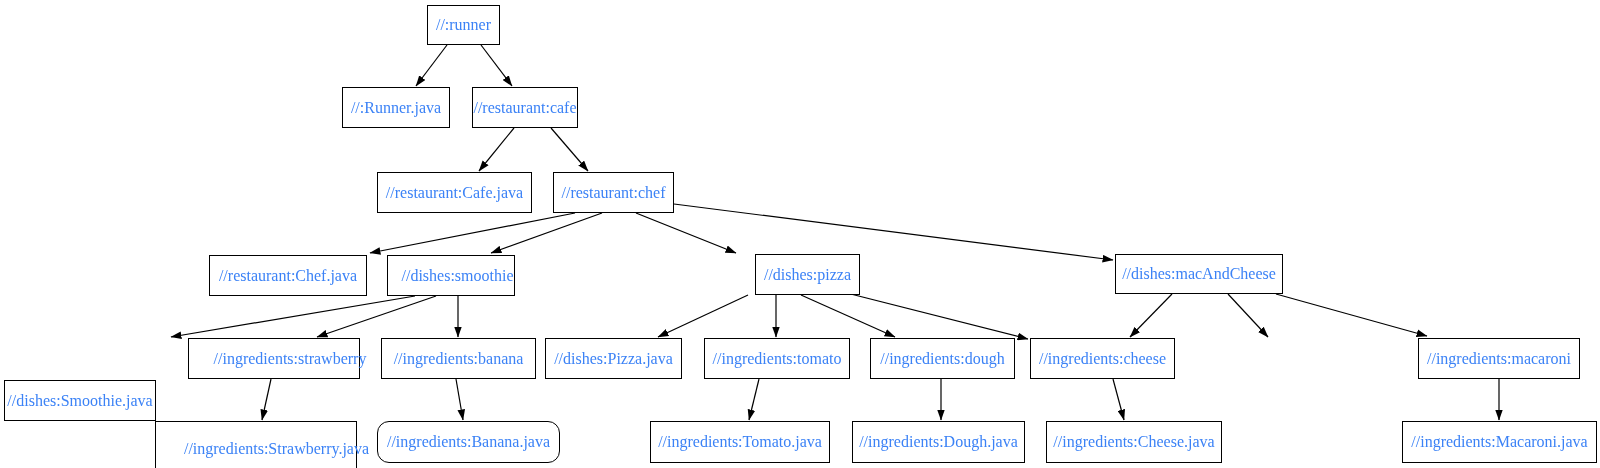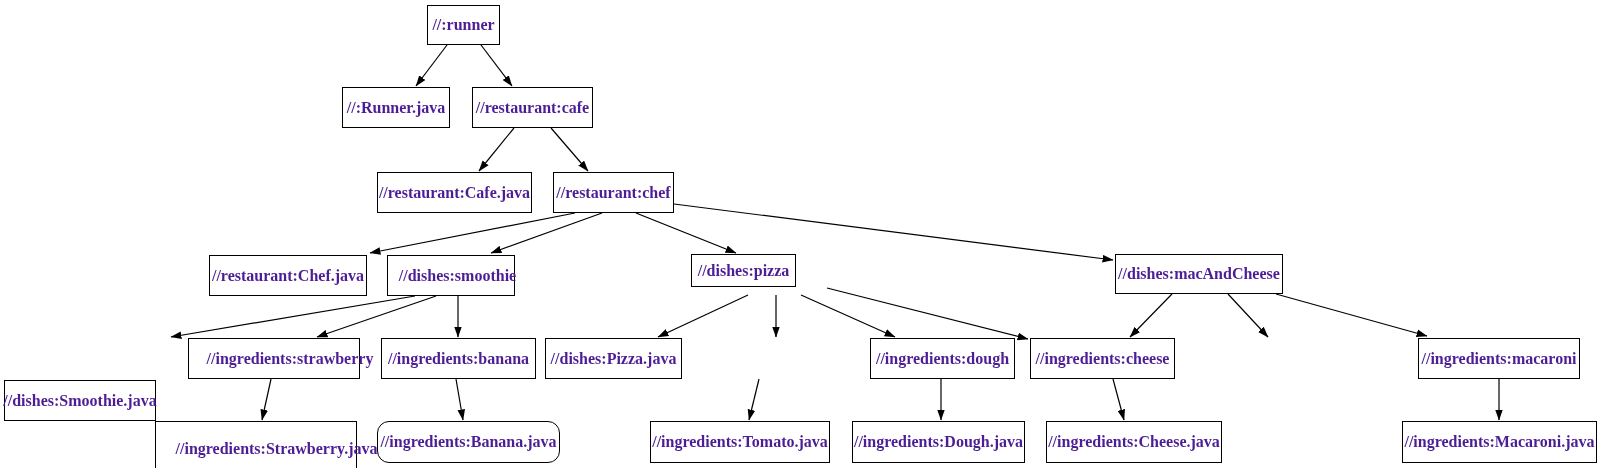--- a/index.html
+++ b/index.html
@@ -10,25 +10,24 @@
     font-family:"Liberation Serif","DejaVu Serif",serif;
     overflow:hidden;
   }
   .edges{position:absolute;left:0;top:0;width:1600px;height:468px;pointer-events:none;}
   .edges line{stroke:#000000;stroke-width:1.2;}
   .node{
     position:absolute;
     box-sizing:border-box;
     border:1.4px solid #000000;
     background:#ffffff;
-    color:#4c1d95;
+    color:#3b82f6;
     display:flex;align-items:center;justify-content:center;
     font-size:16px;
     white-space:nowrap;
-    font-weight:bold;
   }
 </style>
 </head>
 <body>
 
 <div class="canvas">
 
   <svg class="edges" width="1600" height="468" viewBox="0 0 1600 468" xmlns="http://www.w3.org/2000/svg">
     <defs>
       <marker id="arrow" viewBox="0 0 10 7" markerWidth="11" markerHeight="8" refX="9.5" refY="3.5" orient="auto" markerUnits="userSpaceOnUse">
@@ -56,31 +55,32 @@
     <line x1="1228" y1="294" x2="1268" y2="337" marker-end="url(#arrow)"></line>
     <line x1="1276" y1="294" x2="1427" y2="336" marker-end="url(#arrow)"></line>
     <line x1="759" y1="379" x2="749" y2="420" marker-end="url(#arrow)"></line>
     <line x1="941" y1="379" x2="941" y2="420" marker-end="url(#arrow)"></line>
     <line x1="1113" y1="379" x2="1124" y2="420" marker-end="url(#arrow)"></line>
     <line x1="1499" y1="379" x2="1499" y2="420" marker-end="url(#arrow)"></line>
   </svg>
 
   <div class="node" style="left:427px; top:5px;   width:73px;  height:40px;">//:runner</div>
   <div class="node" style="left:342px; top:87px;  width:108px; height:41px;">//:Runner.java</div>
-  <div class="node" style="left:472px; top:87px;  width:121px; height:41px;">//restaurant:cafe</div>
+  <div class="node" style="left:472px; top:87px;  width:106px; height:41px;">//restaurant:cafe</div>
   <div class="node" style="left:377px; top:172px; width:155px; height:41px;">//restaurant:Cafe.java</div>
   <div class="node" style="left:553px; top:172px; width:121px; height:41px;">//restaurant:chef</div>
   <div class="node" style="left:209px; top:255px; width:158px; height:41px;">//restaurant:Chef.java</div>
   <div class="node" style="left:387px; top:255px; width:128px; height:41px;padding-left:13px;">//dishes:smoothie</div>
-  <div class="node" style="left:691px; top:254px; width:105px; height:33px;">//dishes:pizza</div>
+  <div class="node" style="left:755px; top:254px; width:105px; height:41px;">//dishes:pizza</div>
   <div class="node" style="left:1115px; top:254px; width:168px; height:40px;">//dishes:macAndCheese</div>
   <div class="node" style="left:4px;    top:338px; width:152px; height:41px;margin-top:42px;">//dishes:Smoothie.java</div>
   <div class="node" style="left:188px;  top:338px; width:172px; height:41px;padding-left:32px;">//ingredients:strawberry</div>
   <div class="node" style="left:381px;  top:338px; width:155px; height:41px;">//ingredients:banana</div>
   <div class="node" style="left:545px;  top:338px; width:137px; height:41px;">//dishes:Pizza.java</div>
+  <div class="node" style="left:704px;  top:338px; width:146px; height:41px;">//ingredients:tomato</div>
   <div class="node" style="left:870px;  top:338px; width:145px; height:41px;">//ingredients:dough</div>
   <div class="node" style="left:1030px; top:338px; width:145px; height:41px;">//ingredients:cheese</div>
   <div class="node" style="left:1418px; top:338px; width:162px; height:41px;">//ingredients:macaroni</div>
   <div class="node" style="left:155px;  top:421px; width:202px; height:56px;padding-left:41px;">//ingredients:Strawberry.java</div>
   <div class="node" style="left:377px;  top:421px; width:183px; height:42px;border-radius:12px;">//ingredients:Banana.java</div>
   <div class="node" style="left:650px;  top:421px; width:180px; height:42px;">//ingredients:Tomato.java</div>
   <div class="node" style="left:852px;  top:421px; width:173px; height:42px;">//ingredients:Dough.java</div>
   <div class="node" style="left:1046px; top:421px; width:176px; height:42px;">//ingredients:Cheese.java</div>
   <div class="node" style="left:1402px; top:421px; width:195px; height:42px;">//ingredients:Macaroni.java</div>
 

